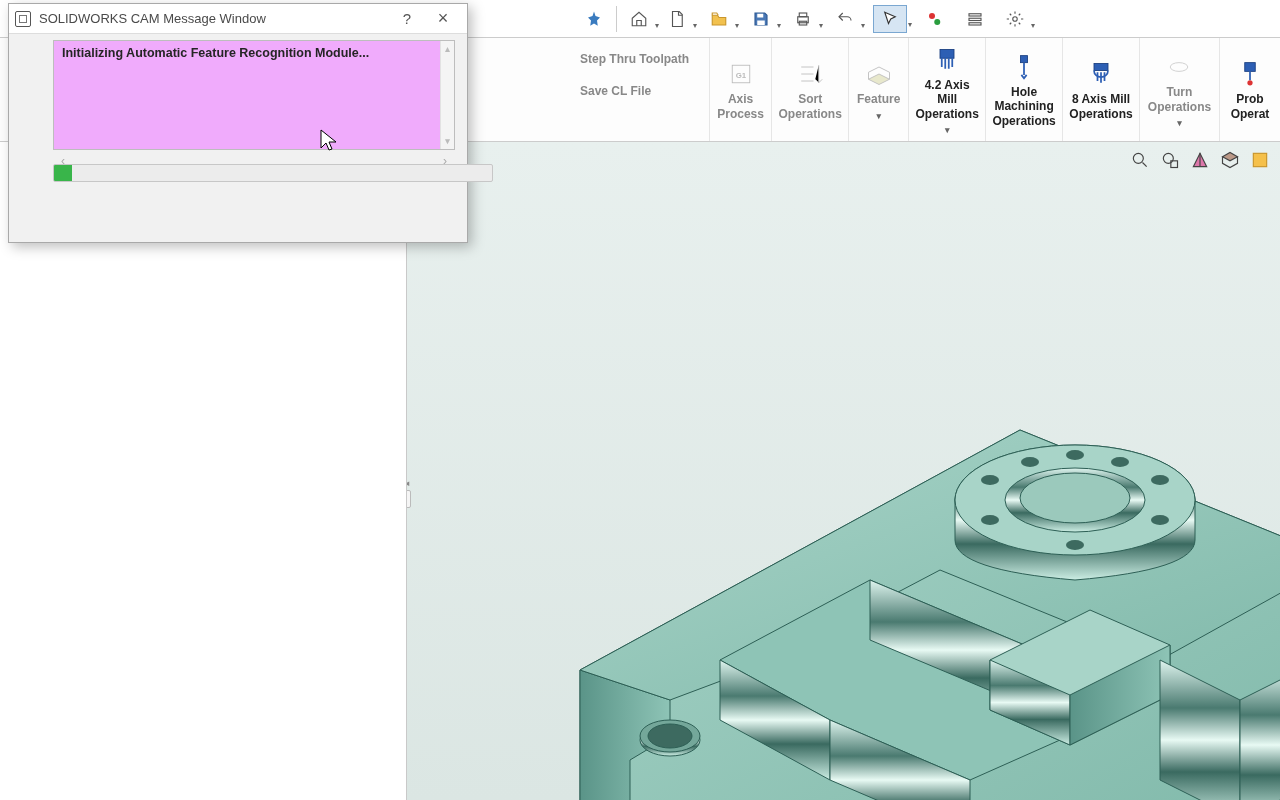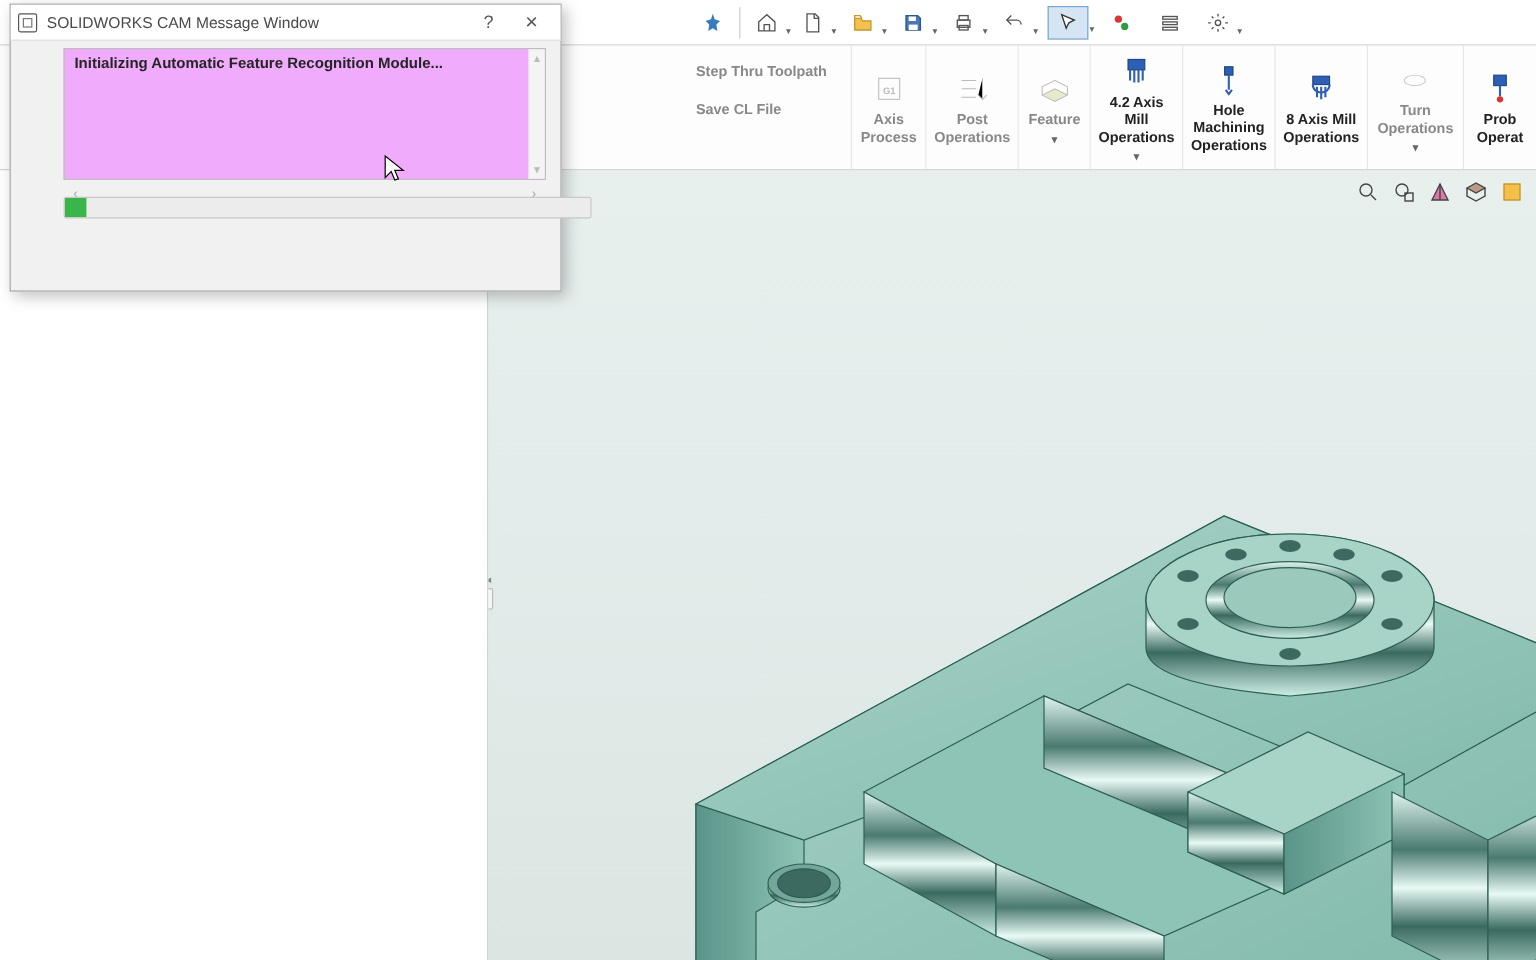--- a/index.html
+++ b/index.html
@@ -250,21 +250,21 @@
     <div class="lbl" style="white-space:pre-line">Axis
 Process</div>
   </div>
   <div class="rib-group small">
     <div class="rib-icon">
       <svg viewBox="0 0 32 32">
           <path d="M6 8h14M6 16h14M6 24h14" stroke="#bbb"></path>
           <path d="M26 6v20l-4-4M26 26l4-4" stroke="#bbb"></path>
         </svg>
     </div>
-    <div class="lbl" style="white-space:pre-line">Post
+    <div class="lbl" style="white-space:pre-line">Sort
 Operations</div>
   </div>
   <div class="rib-group small">
     <div class="rib-icon">
       <svg viewBox="0 0 32 32">
           <path d="M4 22l12-6 12 6-12 6z" fill="#e8e8cc" stroke="#bbb"></path>
           <path d="M4 22v-8l12-6 12 6v8" fill="none" stroke="#bbb"></path>
         </svg>
     </div>
     <div class="lbl">Feature</div>

